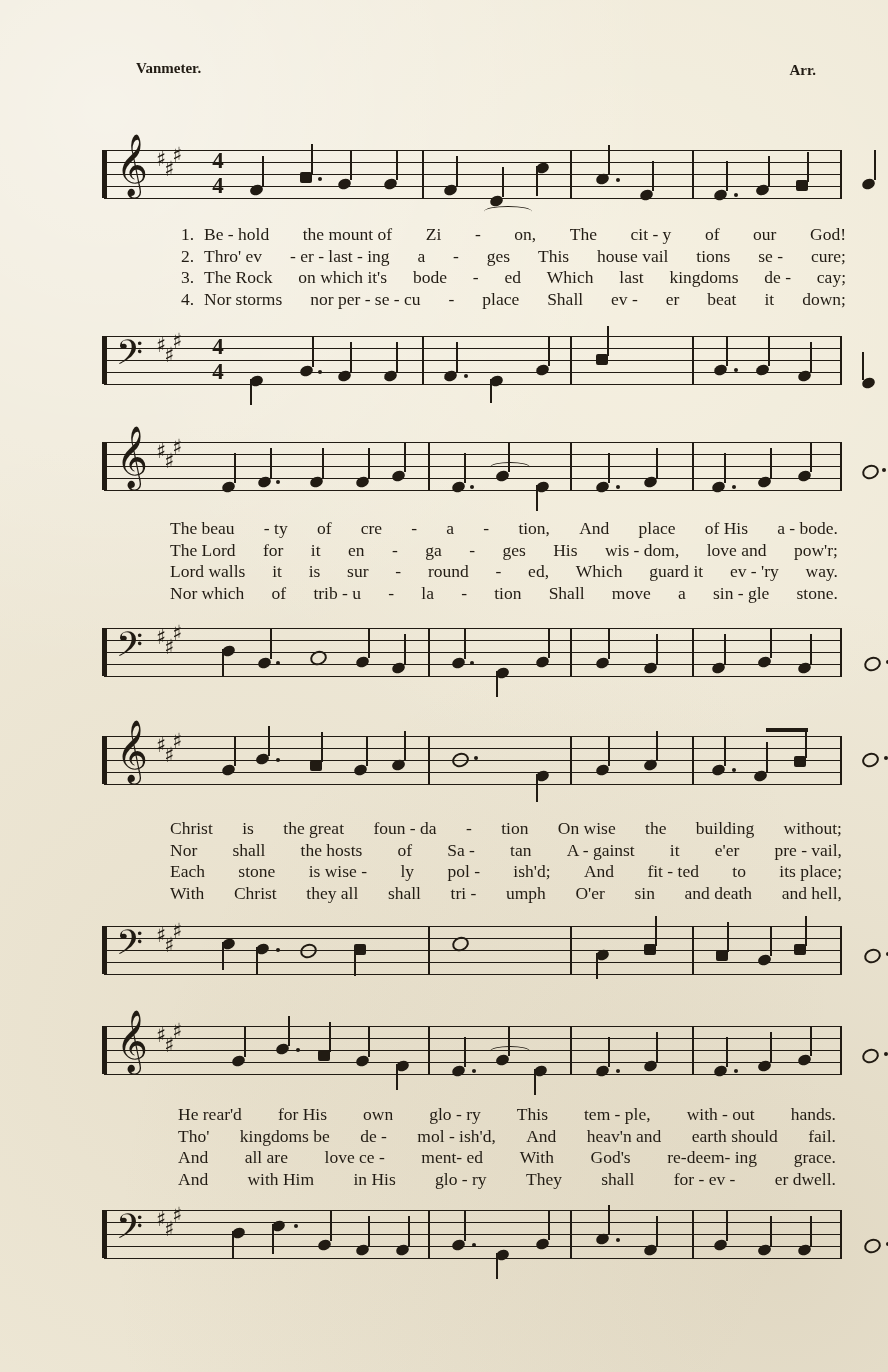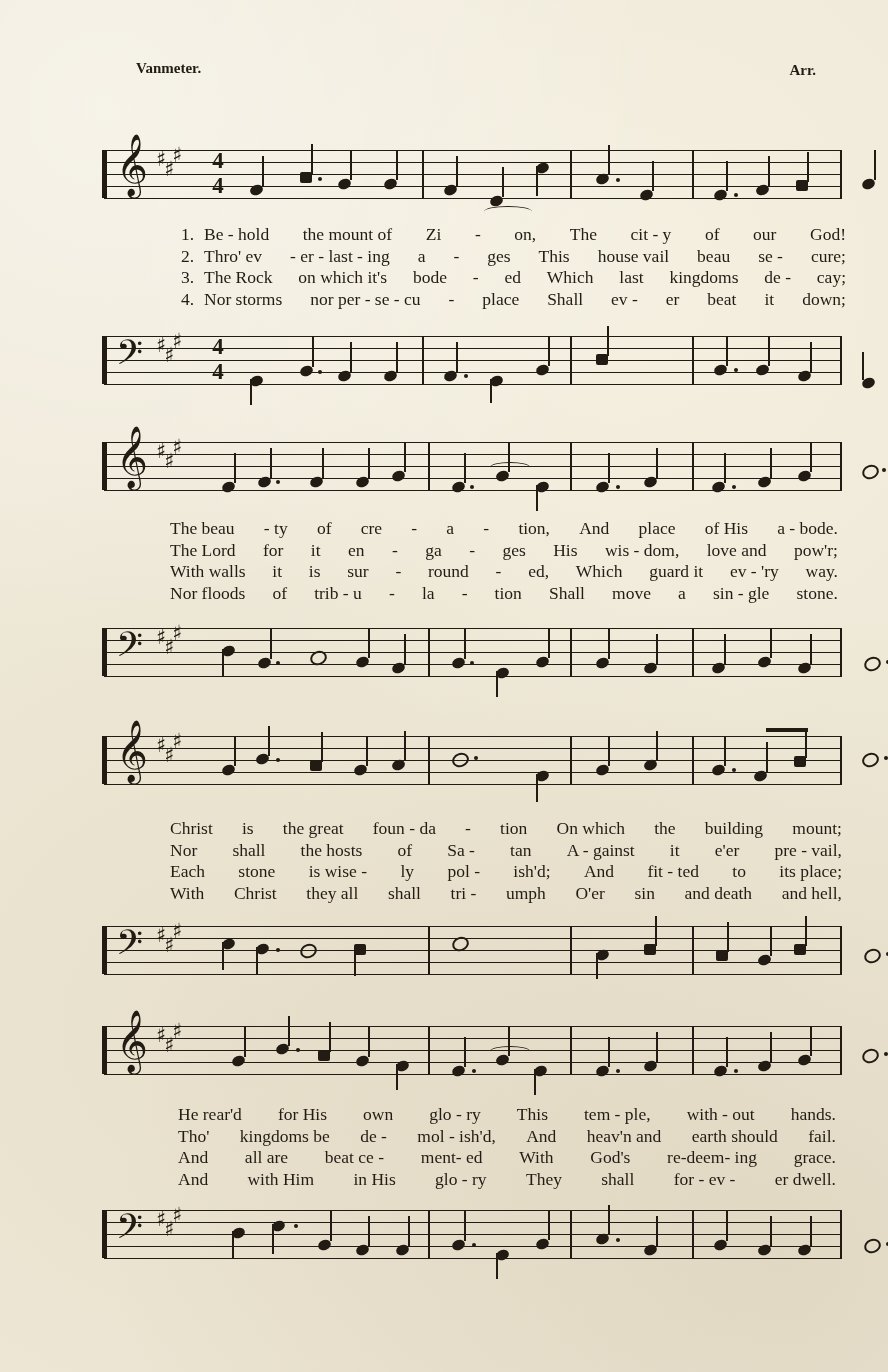--- a/index.html
+++ b/index.html
@@ -313,21 +313,21 @@
     <div class="lyric-line">
       <span class="num">2.</span>
       <span class="words">
         <span>Thro' ev</span>
         <span>- er - last - ing</span>
         <span>a</span>
         <span>-</span>
         <span>ges</span>
         <span>This</span>
         <span>house vail</span>
-        <span>beau</span>
+        <span>tions</span>
         <span>se -</span>
         <span>cure;</span>
       </span>
     </div>
     <div class="lyric-line">
       <span class="num">3.</span>
       <span class="words">
         <span>The Rock</span>
         <span>on which it's</span>
         <span>bode</span>
@@ -496,37 +496,37 @@
         <span>-</span>
         <span>ges</span>
         <span>His</span>
         <span>wis - dom,</span>
         <span>love and</span>
         <span>pow'r;</span>
       </span>
     </div>
     <div class="lyric-line">
       <span class="words">
-        <span>With walls</span>
+        <span>Lord walls</span>
         <span>it</span>
         <span>is</span>
         <span>sur</span>
         <span>-</span>
         <span>round</span>
         <span>-</span>
         <span>ed,</span>
         <span>Which</span>
         <span>guard it</span>
         <span>ev - 'ry</span>
         <span>way.</span>
       </span>
     </div>
     <div class="lyric-line">
       <span class="words">
-        <span>Nor floods</span>
+        <span>Nor which</span>
         <span>of</span>
         <span>trib - u</span>
         <span>-</span>
         <span>la</span>
         <span>-</span>
         <span>tion</span>
         <span>Shall</span>
         <span>move</span>
         <span>a</span>
         <span>sin - gle</span>
@@ -645,24 +645,24 @@
 
   <div class="lyrics" style="top:818px;left:170px;width:676px;">
     <div class="lyric-line">
       <span class="words">
         <span>Christ</span>
         <span>is</span>
         <span>the great</span>
         <span>foun - da</span>
         <span>-</span>
         <span>tion</span>
-        <span>On which</span>
+        <span>On wise</span>
         <span>the</span>
         <span>building</span>
-        <span>mount;</span>
+        <span>without;</span>
       </span>
     </div>
     <div class="lyric-line">
       <span class="words">
         <span>Nor</span>
         <span>shall</span>
         <span>the hosts</span>
         <span>of</span>
         <span>Sa -</span>
         <span>tan</span>
@@ -828,21 +828,21 @@
         <span>And</span>
         <span>heav'n and</span>
         <span>earth should</span>
         <span>fail.</span>
       </span>
     </div>
     <div class="lyric-line">
       <span class="words">
         <span>And</span>
         <span>all are</span>
-        <span>beat ce -</span>
+        <span>love ce -</span>
         <span>ment- ed</span>
         <span>With</span>
         <span>God's</span>
         <span>re-deem- ing</span>
         <span>grace.</span>
       </span>
     </div>
     <div class="lyric-line">
       <span class="words">
         <span>And</span>

